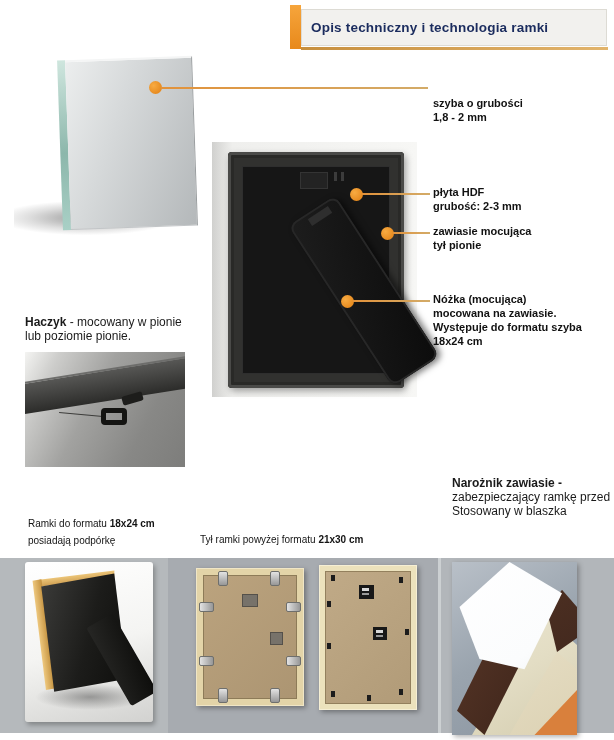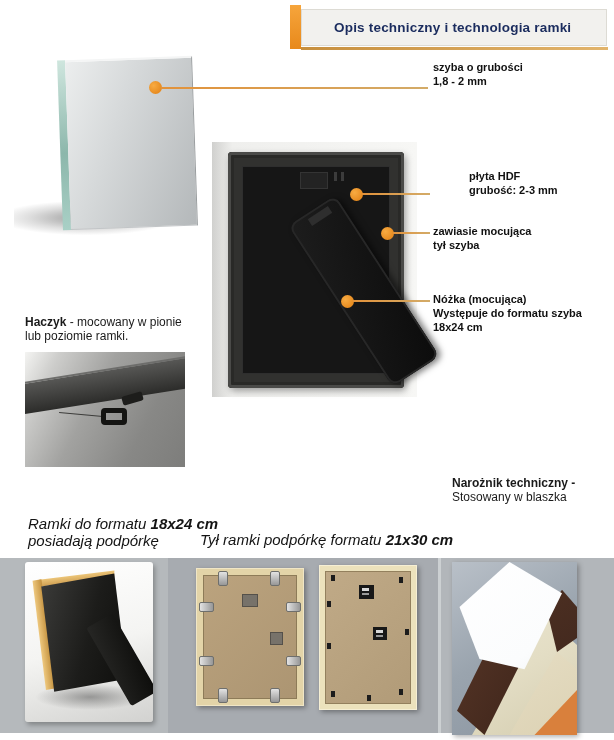--- a/index.html
+++ b/index.html
@@ -4,21 +4,21 @@
 <style>
   html,body{margin:0;padding:0;background:#e9e9e9;}
   .page{position:relative;width:614px;height:740px;background:#ffffff;overflow:hidden;
         font-family:"Liberation Sans","DejaVu Sans",sans-serif;color:#1a1a1a;margin:0 auto;}
   .abs{position:absolute;}
   .b{font-weight:bold;}
 
   
   .hdr-accent{left:290px;top:5px;width:11px;height:44px;background:linear-gradient(to bottom,#f6a53c,#e8891b);}
   .hdr-box{left:301px;top:9px;width:306px;height:37px;background:#f2f1ee;border:1px solid #dddbd4;
-           display:flex;align-items:center;padding-left:32px;box-sizing:border-box;}
+           display:flex;align-items:center;padding-left:9px;box-sizing:border-box;}
   .hdr-title{font-size:13.5px;font-weight:bold;color:#1b2c5e;letter-spacing:.2px;}
   .hdr-under2{left:301px;top:47px;width:307px;height:3px;background:linear-gradient(to right,#c78f3e,#e2b46c);}
 
   
   .dot{width:13px;height:13px;border-radius:50%;background:radial-gradient(circle at 35% 35%,#f8ab42,#e07e12);}
   .cline{height:2px;background:linear-gradient(to right,#e2923a,#d3ab68);}
   .clabel{font-size:11px;font-weight:bold;line-height:14px;color:#111;}
 
   
   .glass-photo{left:12px;top:55px;width:220px;height:182px;background:#fff;}
@@ -52,21 +52,21 @@
   .hook-photo{left:25px;top:352px;width:160px;height:115px;overflow:hidden;
       background:linear-gradient(118deg,#f4f4f2 0%,#cdcdcb 16%,#a2a2a0 42%,#888886 72%,#7d7d7b 100%);}
   .hook-band{left:-10px;top:16px;width:195px;height:30px;transform:rotate(-9deg);
       background:linear-gradient(to bottom,#57Mobile,#2c2c2a);
       background:linear-gradient(to bottom,#575755,#2c2c2a);border-top:2px solid #6d6d6b;}
   .hook-ring{left:76px;top:56px;width:26px;height:17px;border:5px solid #141412;border-radius:4px;background:transparent;box-sizing:border-box;}
   .hook-tab{left:97px;top:42px;width:21px;height:9px;background:#1d1d1b;transform:rotate(-16deg);border-radius:2px;}
   .hook-cord{left:34px;top:62px;width:44px;height:1px;background:#3c3c3a;transform:rotate(5deg);}
 
   
-  .cap{font-size:15px;line-height:17px;color:#141414;font-style:italic;}
+  .cap{font-size:10px;line-height:17px;color:#141414;}
 
   
   .panel{top:558px;height:175px;}
   .p-left{left:0;width:168px;background:#b5b9bc;}
   .p-mid{left:168px;width:270px;background:#a7abb0;}
   .p-gap{left:438px;width:3px;background:#ccd0d2;}
   .p-right{left:441px;width:173px;background:#b2b6ba;}
 
   
   .ph1{left:25px;top:562px;width:128px;height:160px;border-radius:3px;overflow:hidden;
@@ -135,76 +135,78 @@
 
   <div class="abs glass-photo">
     <div class="abs glass-shadow"></div>
     <div class="abs pane">
       <div class="abs pane-edge"></div>
       <div class="abs pane-face"></div>
     </div>
   </div>
   <div class="abs dot" style="left:149px;top:81px;"></div>
   <div class="abs cline" style="left:161px;top:87px;width:267px;"></div>
-  <div class="abs clabel" style="left:433px;top:60px;">
+  <div class="abs clabel" style="left:433px;top:96px;">
     <div>szyba o grubości</div>
     <div>1,8 - 2 mm</div>
   </div>
 
   <div class="abs fb-photo">
     <div class="abs fb-outer"></div>
     <div class="abs fb-inner"></div>
     <div class="abs fb-hanger"></div>
     <div class="abs fb-hanger2"></div>
     <div class="abs fb-hanger3"></div>
     <div class="abs fb-stand"></div>
     <div class="abs fb-hinge"></div>
   </div>
   <div class="abs dot" style="left:350px;top:188px;"></div>
   <div class="abs cline" style="left:362px;top:193px;width:68px;"></div>
-  <div class="abs clabel" style="left:433px;top:169px;margin-left:36px;">
+  <div class="abs clabel" style="left:433px;top:185px;">
     <div>płyta HDF</div>
     <div>grubość: 2-3 mm</div>
   </div>
   <div class="abs dot" style="left:381px;top:227px;"></div>
   <div class="abs cline" style="left:393px;top:232px;width:37px;"></div>
   <div class="abs clabel" style="left:433px;top:224px;">
     <div>zawiasie mocująca</div>
-    <div>tył szyba</div>
+    <div>tył pionie</div>
   </div>
   <div class="abs dot" style="left:341px;top:295px;"></div>
   <div class="abs cline" style="left:353px;top:300px;width:77px;"></div>
   <div class="abs clabel" style="left:433px;top:292px;">
     <div>Nóżka (mocująca)</div>
+    <div>mocowana na zawiasie.</div>
     <div>Występuje do formatu szyba</div>
     <div>18x24 cm</div>
   </div>
 
   <div class="abs note" style="left:25px;top:315px;width:195px;">
     <span class="b">Haczyk</span><span> -  mocowany w pionie</span>
-    <div>lub poziomie ramki.</div>
+    <div>lub poziomie pionie.</div>
   </div>
   <div class="abs hook-photo">
     <div class="abs hook-band"></div>
     <div class="abs hook-cord"></div>
     <div class="abs hook-ring"></div>
     <div class="abs hook-tab"></div>
   </div>
 
   <div class="abs note" style="left:452px;top:476px;width:160px;">
-    <div class="b">Narożnik techniczny -</div>
+    <div class="b">Narożnik zawiasie -</div>
+    <div>zabezpieczający ramkę przed</div>
     <div>Stosowany w blaszka</div>
   </div>
 
   <div class="abs cap" style="left:28px;top:515px;">
     <span>Ramki do formatu </span><span class="b">18x24 cm</span>
     <div>posiadają podpórkę</div>
   </div>
   <div class="abs cap" style="left:200px;top:531px;">
-    <span>Tył ramki podpórkę formatu </span><span class="b">21x30 cm</span>
+    <span>Tył ramki powyżej formatu </span><span class="b">21x30 cm</span>
   </div>
 
   <div class="abs panel p-left"></div>
   <div class="abs panel p-mid"></div>
   <div class="abs panel p-gap"></div>
   <div class="abs panel p-right"></div>
 
   <div class="abs ph1">
     <div class="abs ph1-shadow"></div>
     <div class="abs ph1-frame">

